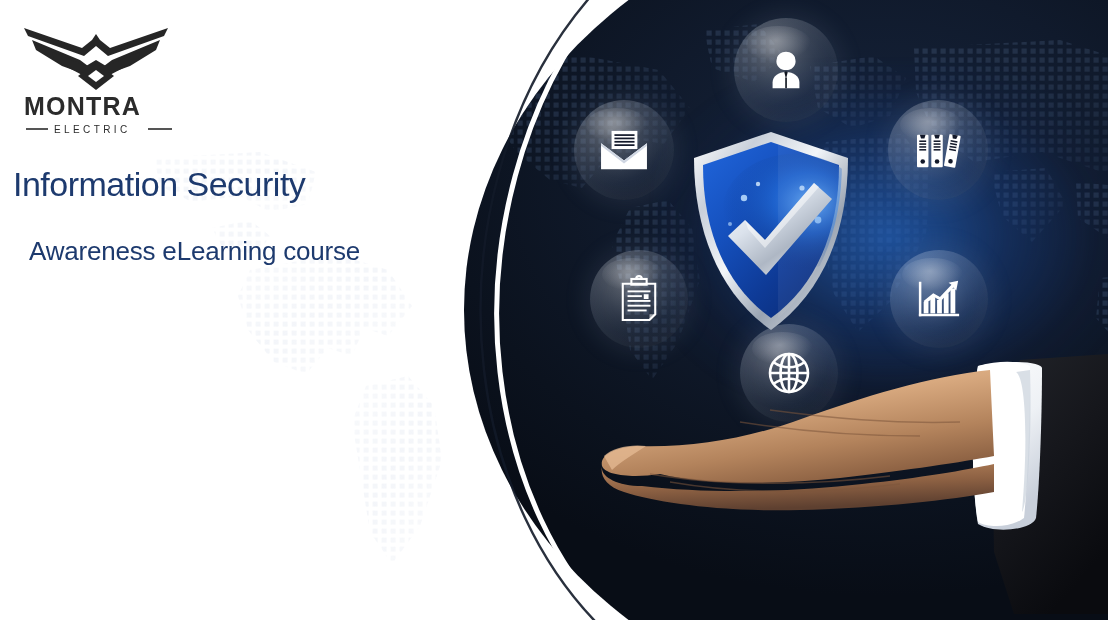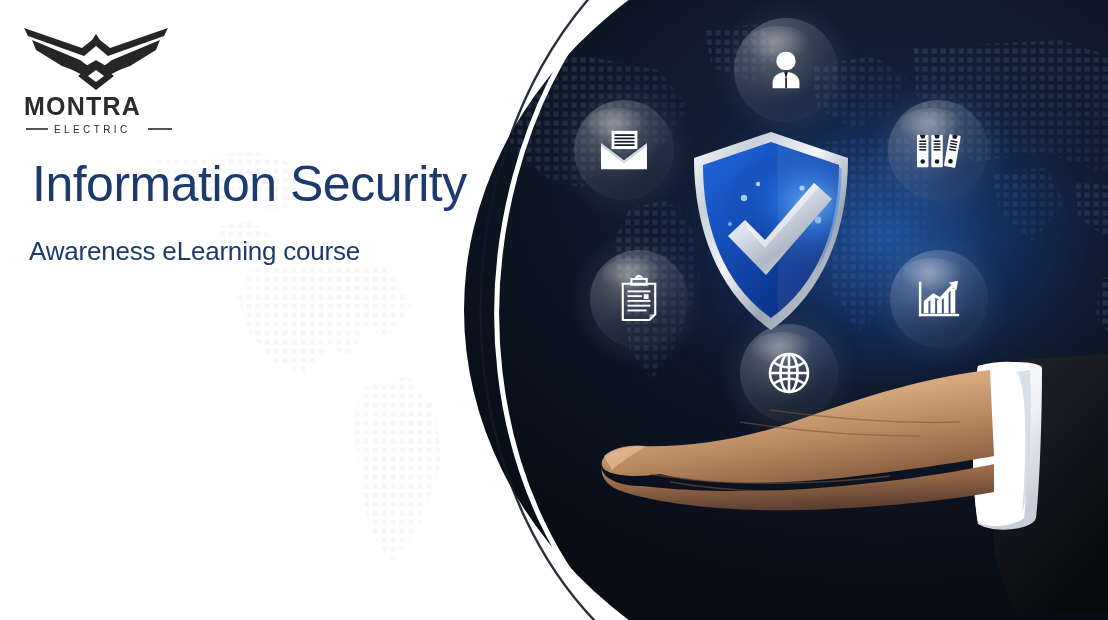--- a/index.html
+++ b/index.html
@@ -26,22 +26,22 @@
     opacity:.55; z-index:1; pointer-events:none;
   }
 
   .logo-block{
     position:absolute; left:22px; top:22px; width:180px; z-index:4;
   }
   .logo-mark{ display:block; width:148px; height:68px; }
   .logo-word{ display:block; width:152px; height:42px; margin-top:4px; margin-left:2px;}
 
   .title{
-    position:absolute; left:32px; top:154px; z-index:4;
-    font-size:50px; line-height:60px; font-weight:400;
+    position:absolute; left:13px; top:154px; z-index:4;
+    font-size:34px; line-height:60px; font-weight:400;
     letter-spacing:-.5px; color:#1d3a6e; white-space:nowrap;
   }
   .subtitle{
     position:absolute; left:29px; top:229px; z-index:4;
     font-size:26px; line-height:44px; font-weight:400;
     letter-spacing:-.2px; color:#1d3a6e; white-space:nowrap;
   }
 
   
   .dark-clip{

